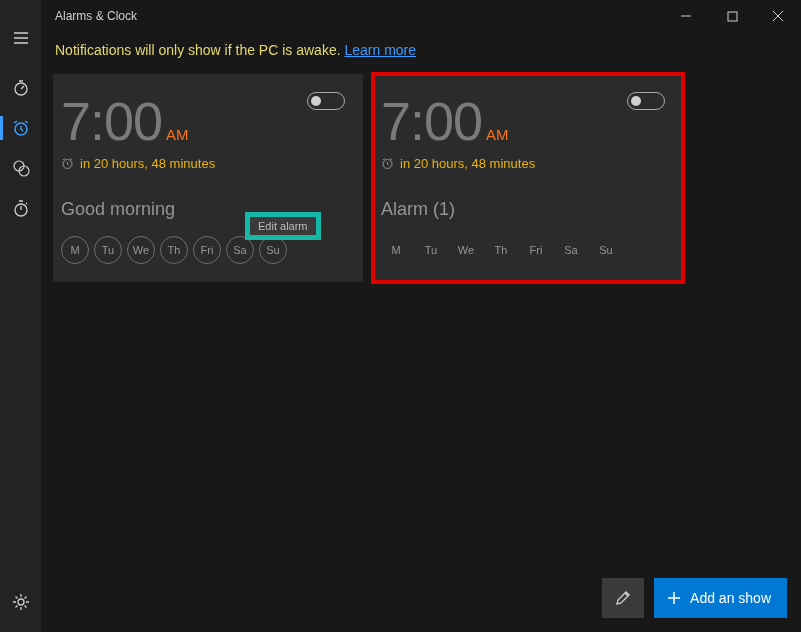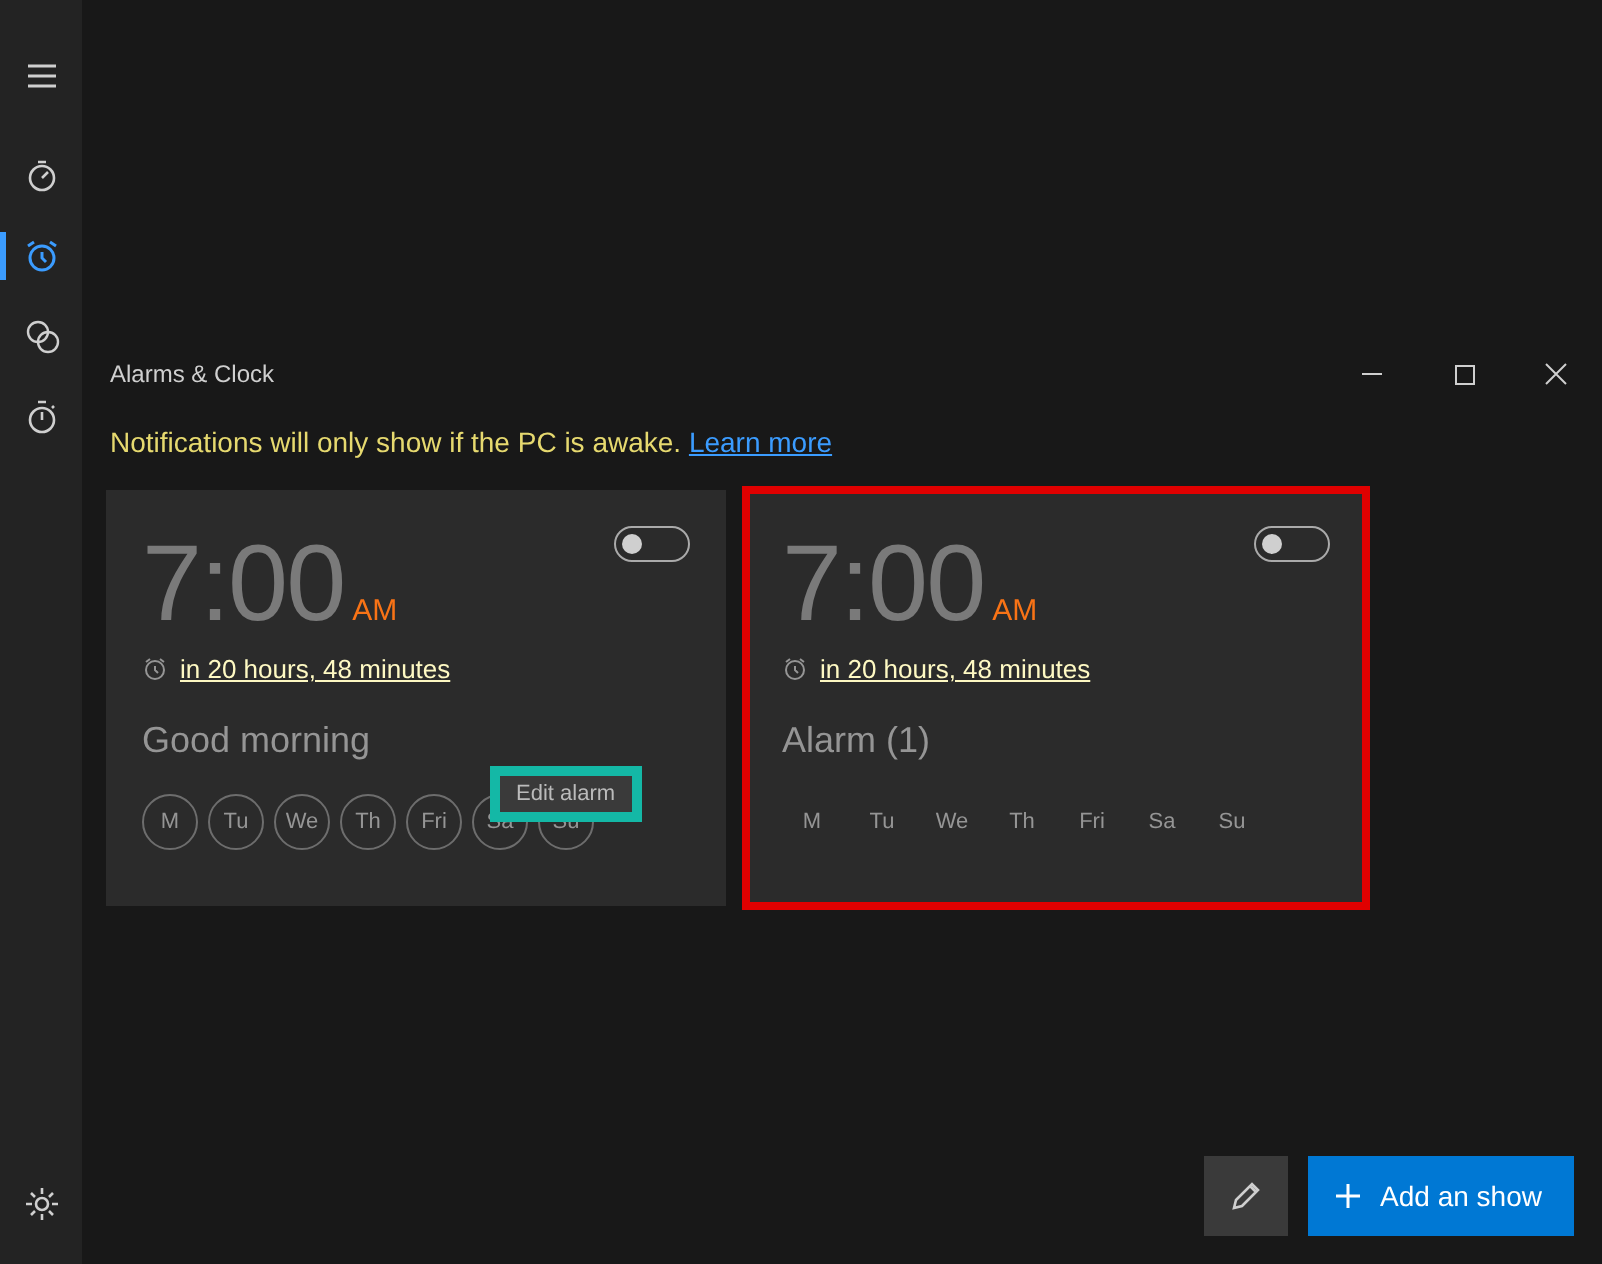--- a/index.html
+++ b/index.html
@@ -3,39 +3,39 @@
 <meta charset="utf-8">
 <style>
 * { margin: 0; padding: 0; box-sizing: border-box; font-family: "Segoe UI", sans-serif; }
 body { background: #181818; width: 801px; height: 632px; overflow: hidden; display: flex; }
 .sidebar { width: 41px; background: #232323; display: flex; flex-direction: column; padding-top: 18px; }
 .sidebar-item { width: 41px; height: 40px; display: flex; align-items: center; justify-content: center; cursor: pointer; position: relative; }
 .sidebar-item.active::before { content: ""; position: absolute; left: 0; top: 8px; bottom: 8px; width: 3px; background: #3b9cff; }
 .sidebar-item svg { stroke: #cfcfcf; fill: none; }
 .sidebar-item.active svg { stroke: #3b9cff; }
 .sidebar-spacer { flex: 1; }
-.main { flex: 1; background: #181818; position: relative; display: flex; flex-direction: column; justify-content: center; }
+.main { flex: 1; background: #181818; position: relative; display: flex; flex-direction: column; }
 .titlebar { height: 32px; display: flex; align-items: center; padding-left: 14px; }
 .title-text { color: #cfcfcf; font-size: 12px; }
 .title-controls { margin-left: auto; display: flex; }
 .title-btn { width: 46px; height: 32px; display: flex; align-items: center; justify-content: center; cursor: pointer; }
 .title-btn svg { stroke: #cfcfcf; }
 .notice { padding: 10px 14px 8px; font-size: 14px; color: #e6d96f; }
 .notice a { color: #3b9cff; text-decoration: underline; cursor: pointer; }
 .cards { display: flex; gap: 10px; padding: 8px 12px; }
-.card { width: 310px; height: 208px; background: #2b2b2b; padding: 16px 18px; position: relative; }
+.card { width: 310px; height: 208px; background: #2b2b2b; padding: 16px 8px; position: relative; }
 .card.highlight { outline: 4px solid #e00000; outline-offset: -2px; }
 .time-row { display: flex; align-items: baseline; }
 .time-main { font-size: 54px; font-weight: 300; color: #7a7a7a; letter-spacing: -1px; }
 .time-ampm { font-size: 15px; color: #f97316; margin-left: 4px; }
 .toggle { position: absolute; top: 18px; right: 18px; width: 38px; height: 18px; border: 1.5px solid #aaa; border-radius: 10px; cursor: pointer; display:flex; align-items:center; }
 .toggle-knob { width: 10px; height: 10px; background: #cfcfcf; border-radius: 50%; margin-left: 3px; }
-.next-row { display: flex; align-items: center; gap: 6px; margin-top: 4px; color: #fef9c3; font-size: 13px; text-decoration: underline; }
+.next-row { display: flex; align-items: center; gap: 6px; margin-top: 4px; color: #eab308; font-size: 13px; }
 .next-row svg { stroke: #959595; }
-.alarm-name { margin-top: 18px; color: #959595; font-size: 18px; font-weight: 300; }
+.alarm-name { margin-top: 28px; color: #959595; font-size: 18px; font-weight: 300; }
 .days { display: flex; gap: 5px; margin-top: 16px; }
 .day { width: 28px; height: 28px; border: 1px solid #6d6d6d; border-radius: 50%; display: flex; align-items: center; justify-content: center; color: #959595; font-size: 11px; cursor: pointer; }
 .days.plain .day { border: none; width: 30px; cursor: default; }
 .tooltip { position: absolute; top: 138px; left: 192px; background: #3a3a3a; color: #bbb; font-size: 11px; padding: 3px 8px; border: 5px solid #14b8a6; }
 .bottom-bar { position: absolute; bottom: 14px; right: 14px; display: flex; gap: 10px; }
 .edit-btn { width: 42px; height: 40px; background: #3a3a3a; display: flex; align-items: center; justify-content: center; cursor: pointer; }
 .edit-btn svg { stroke: #cfcfcf; }
 .add-btn { height: 40px; background: #0078d4; color: #fff; display: flex; align-items: center; padding: 0 16px 0 12px; gap: 8px; font-size: 14px; cursor: pointer; }
 .add-btn svg { stroke: #fff; }
 </style>

